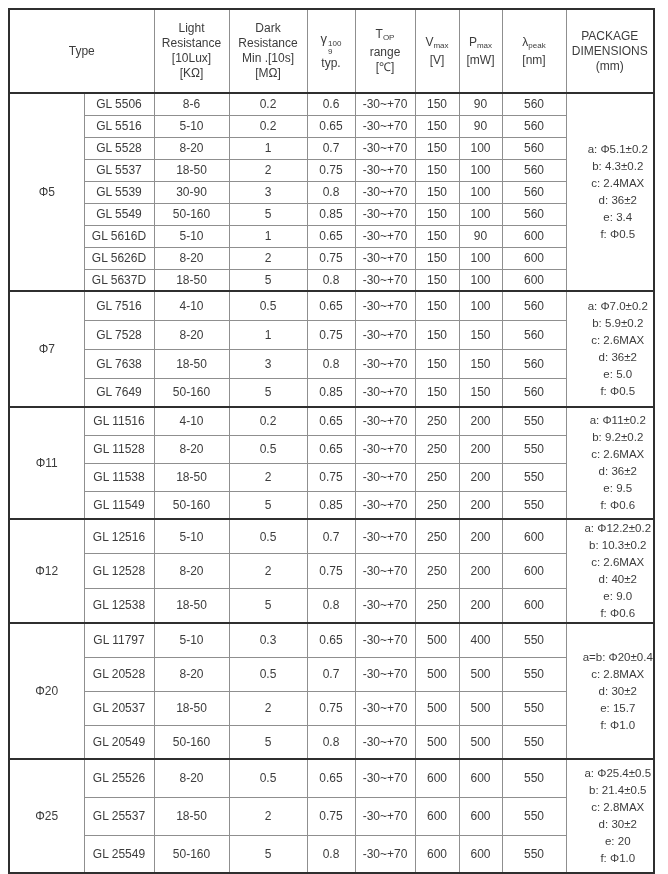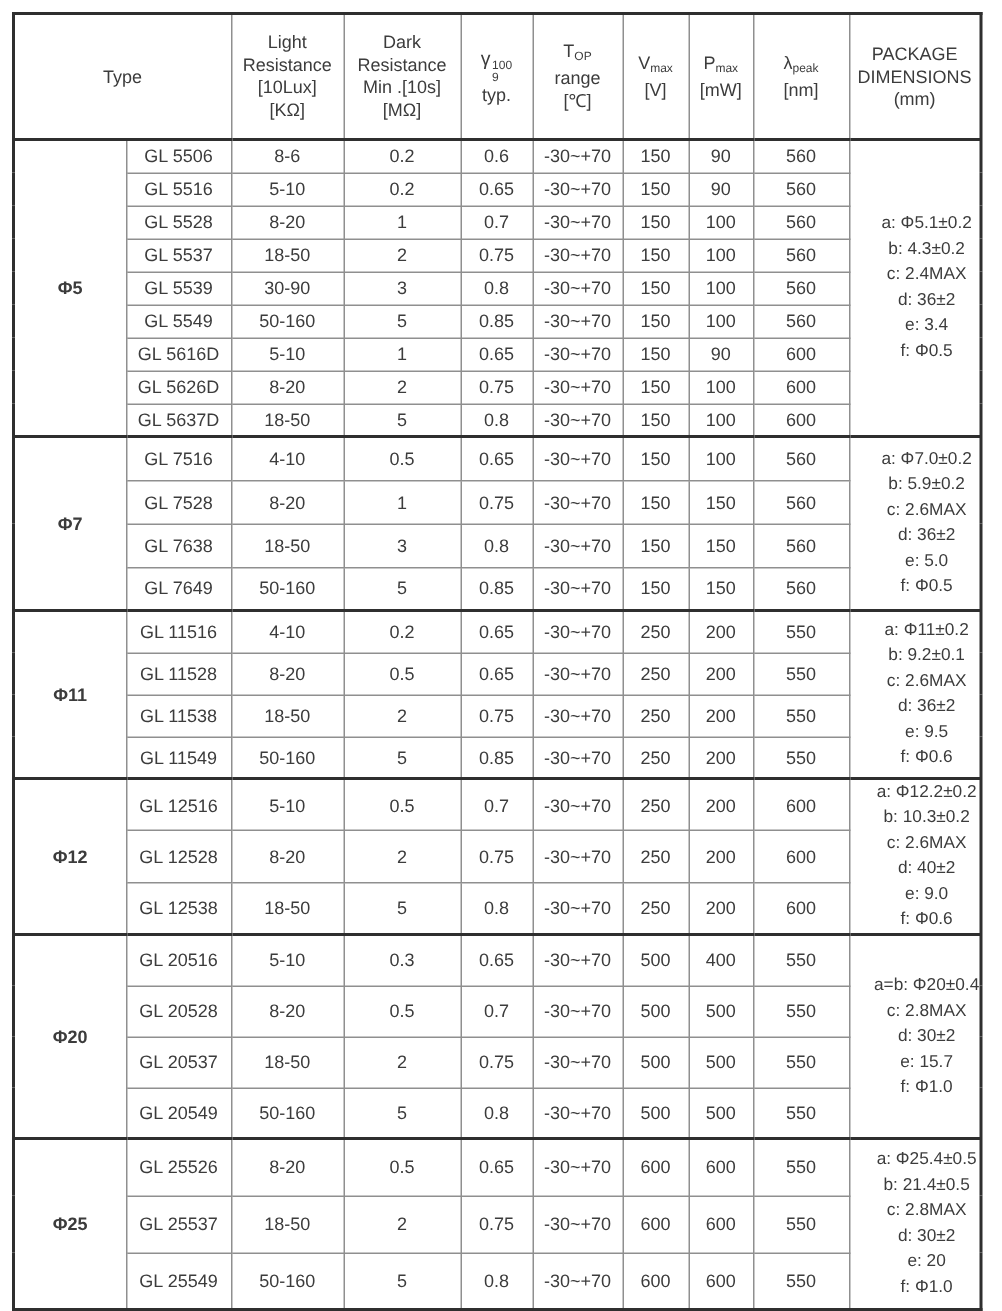--- a/index.html
+++ b/index.html
@@ -42,21 +42,21 @@
   tr.g1 { height:29px; }
   tr.g2 { height:28px; }
   tr.g3 { height:33px; }
   tr.g4 { height:34px; }
   tr.g5 { height:38px; }
   tr.group-start td { border-top:2px solid #2f2f2f;text-align:center; }
   td.pkg-cell {
     text-align:left; padding-left:16px; font-size:11.5px; line-height:17px;
     vertical-align:middle;
   }
-  td.group-cell { font-size:12px;font-weight:bold; }
+  td.group-cell { font-size:12px; }
 </style>
 </head>
 <body>
 
 <div class="page">
   <table class="spec">
     <colgroup>
       <col class="c-group">
         <col class="c-model">
         <col class="c-light">
@@ -272,21 +272,21 @@
           <td>GL 11516</td>
           <td>4-10</td>
           <td>0.2</td>
           <td>0.65</td>
           <td>-30~+70</td>
           <td>250</td>
           <td>200</td>
           <td>550</td>
           <td rowspan="4" class="pkg-cell">
             <div>a:  Φ11±0.2</div>
-            <div>b:  9.2±0.1</div>
+            <div>b:  9.2±0.2</div>
             <div>c:  2.6MAX</div>
             <div>d:  36±2</div>
             <div>e:  9.5</div>
             <div>f:  Φ0.6</div>
           </td>
         </tr>
         <tr class="g2">
           <td>GL 11528</td>
           <td>8-20</td>
           <td>0.5</td>
@@ -350,21 +350,21 @@
           <td>18-50</td>
           <td>5</td>
           <td>0.8</td>
           <td>-30~+70</td>
           <td>250</td>
           <td>200</td>
           <td>600</td>
         </tr>
         <tr class="g4 group-start">
           <td rowspan="4" class="group-cell">Φ20</td>
-          <td>GL 20516</td>
+          <td>GL 11797</td>
           <td>5-10</td>
           <td>0.3</td>
           <td>0.65</td>
           <td>-30~+70</td>
           <td>500</td>
           <td>400</td>
           <td>550</td>
           <td rowspan="4" class="pkg-cell">
             <div>a=b:  Φ20±0.4</div>
             <div>c:  2.8MAX</div>

